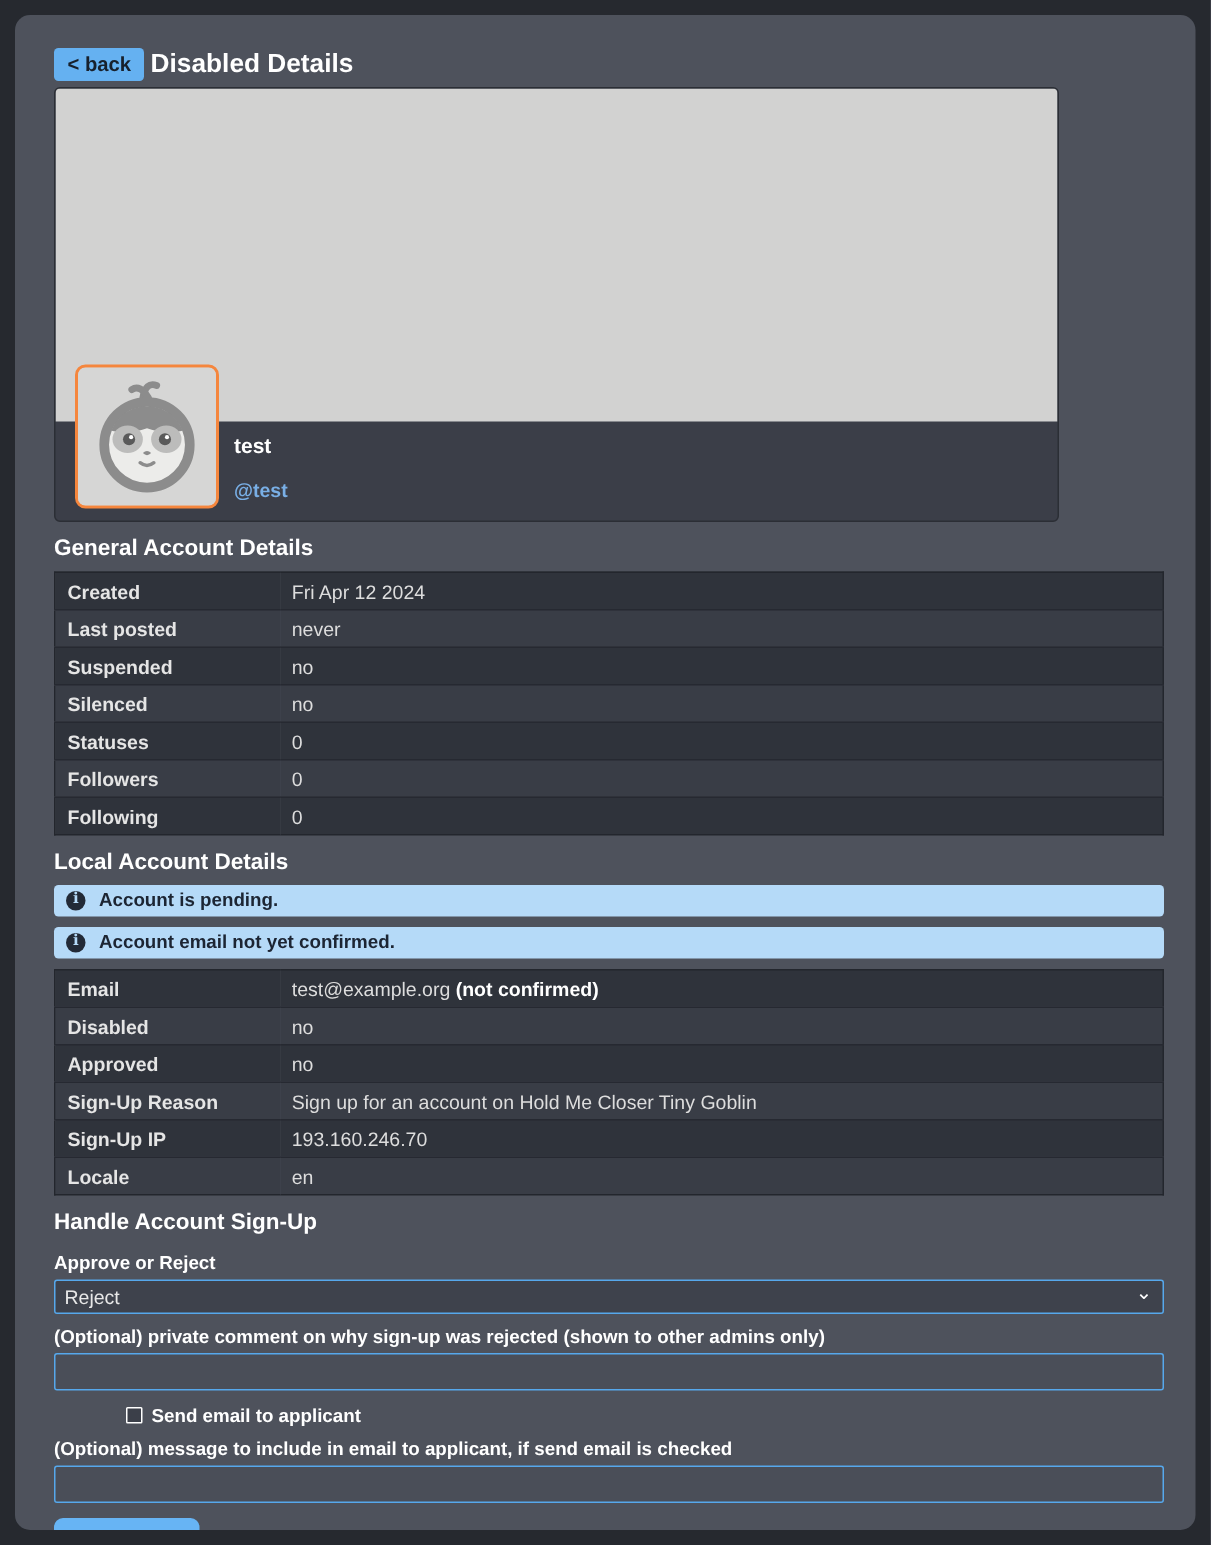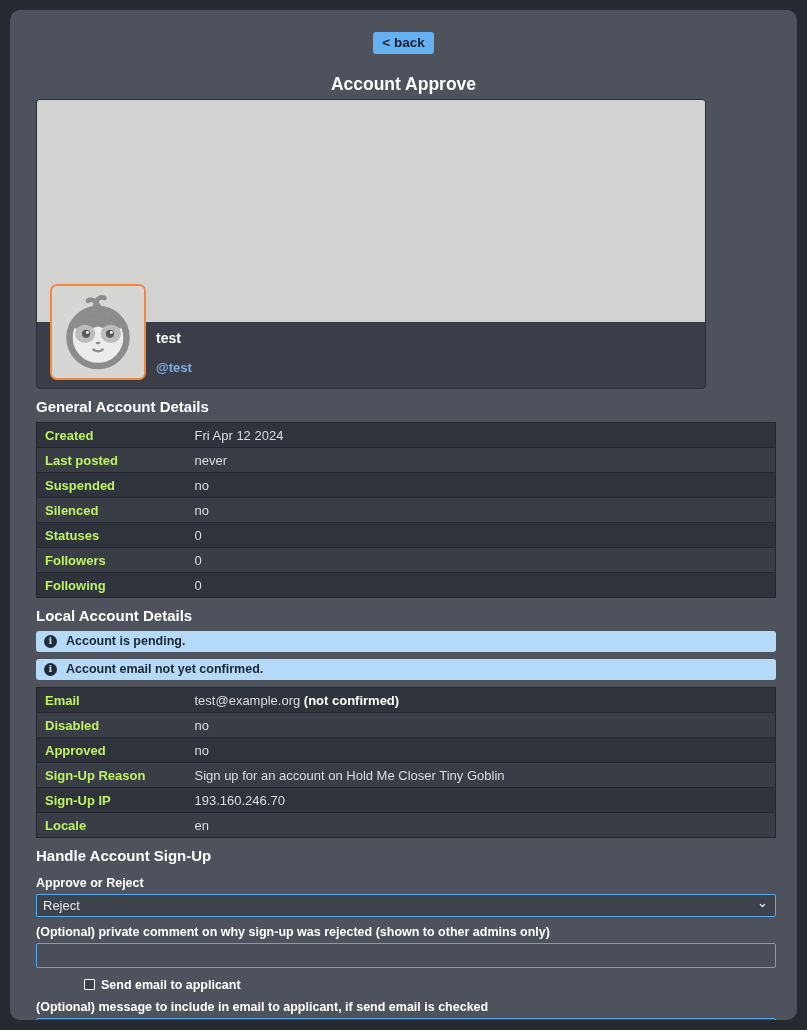--- a/index.html
+++ b/index.html
@@ -12,21 +12,21 @@
   .panel {
     position: absolute;
     left: 10px; top: 10px;
     width: 787px; height: 1010px;
     background: #4e525c;
     border-radius: 10px;
     padding: 22px 26px 20px 26px;
     overflow: hidden;
   }
   
-  .topbar { display: flex; align-items: center; gap: 20px; margin-bottom: 4px; flex-direction: column; }
+  .topbar { display: flex; align-items: center; gap: 4px; margin-bottom: 4px; }
   .back-btn {
     background: #65b1f1;
     color: #17202c;
     font-weight: bold;
     font-size: 13.5px;
     border: none;
     border-radius: 3px;
     padding: 4px 9px;
     cursor: pointer;
     line-height: 1;
@@ -78,21 +78,21 @@
     font-size: 13px;
   }
   .detail-table td {
     padding: 5px 8px 4px 8px;
     border-bottom: 1px solid #262931;
     height: 24px;
   }
   .detail-table tr:last-child td { border-bottom: none; }
   .detail-table tr:nth-child(odd) { background: #2f333b; }
   .detail-table tr:nth-child(even) { background: #393d46; }
-  .detail-table td.k { width: 150px; color: #bef264; font-weight: bold; }
+  .detail-table td.k { width: 150px; color: #e5e5e5; font-weight: bold; }
   .detail-table td.v { color: #dddddd; }
   .detail-table td.v b { color: #ffffff; }
 
   
   .notice {
     width: 740px; height: 21px;
     background: #b5daf8;
     border-radius: 3px;
     color: #1c2533;
     font-size: 12.5px;
@@ -174,21 +174,21 @@
     cursor: pointer;
   }
 </style>
 </head>
 <body>
 
 <div class="panel">
 
   <div class="topbar">
     <button class="back-btn">&lt; back</button>
-    <span class="page-title">Account Approve</span>
+    <span class="page-title">Disabled Details</span>
   </div>
 
   <div class="profile-card">
     <div class="header-image"></div>
     <div class="basic-info">
       <div class="avatar-box">
         <svg viewBox="0 0 100 100">
           <rect x="0" y="0" width="100" height="100" fill="#d6d6d5"></rect>
 
           <path d="M47 22 Q49 10 57 13" stroke="#8c8c8c" stroke-width="5" fill="none" stroke-linecap="round"></path>

